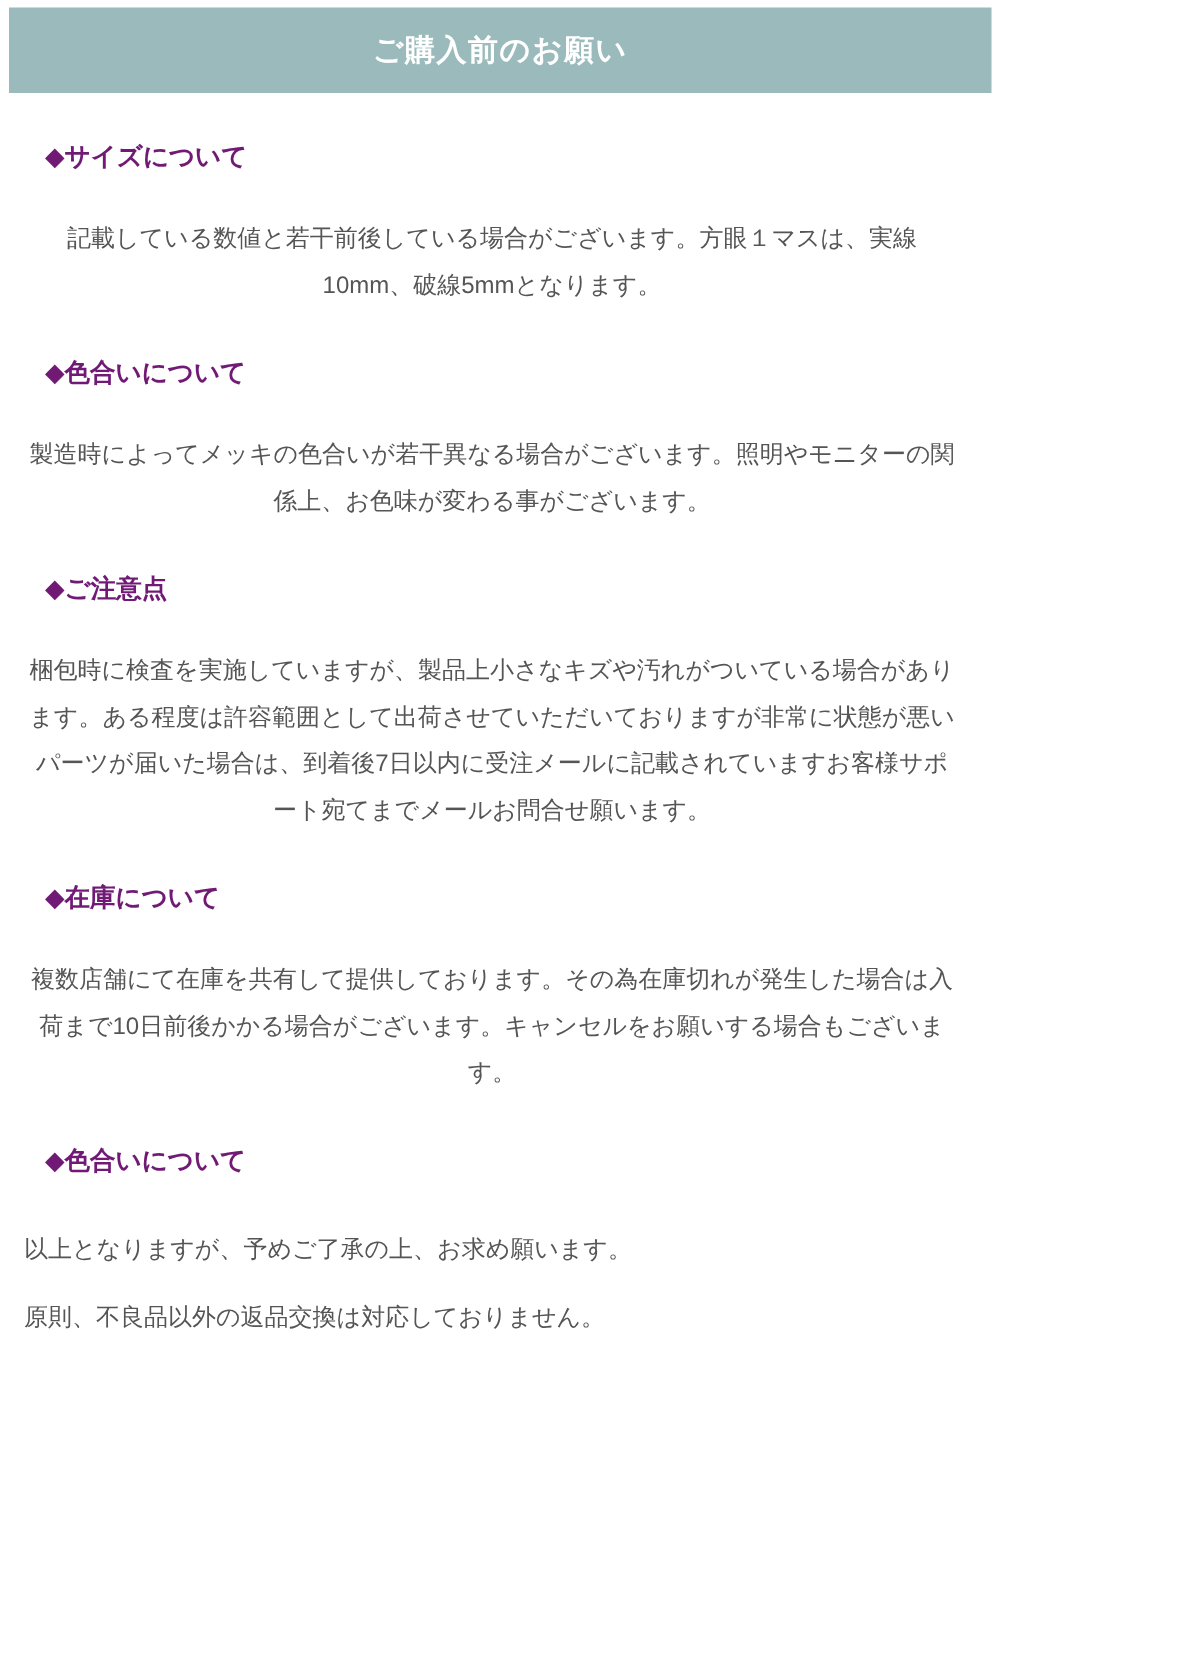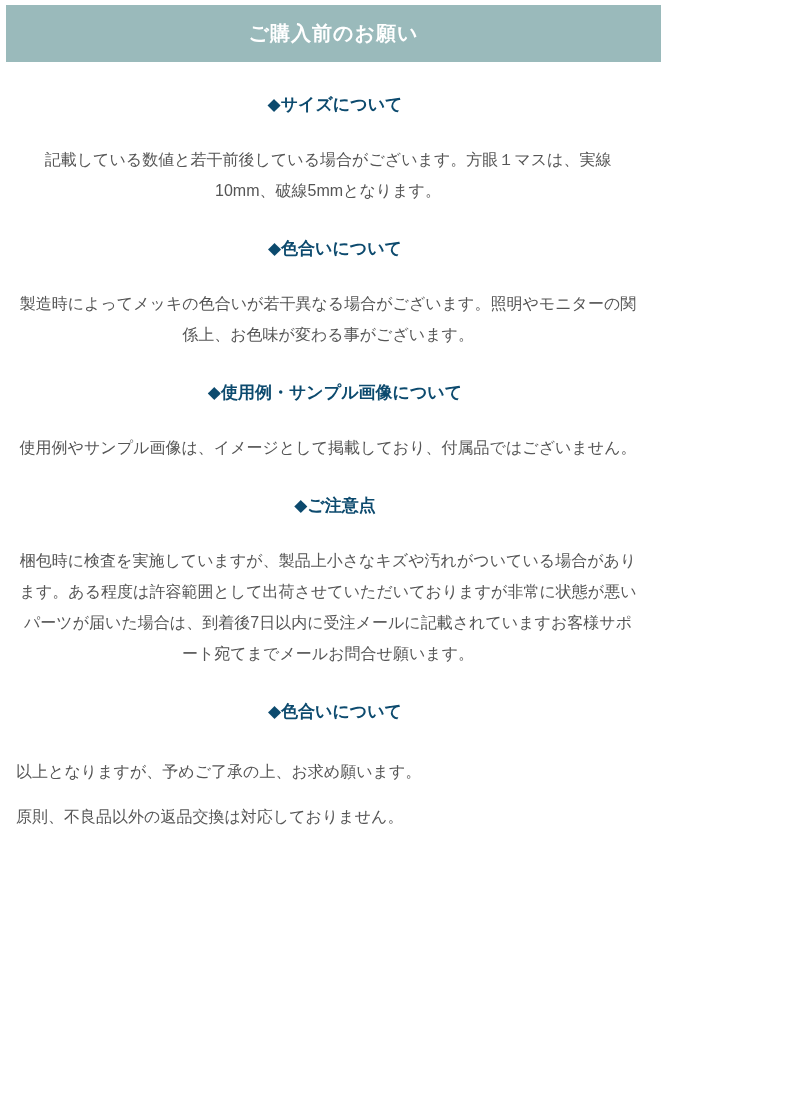--- a/index.html
+++ b/index.html
@@ -31,23 +31,22 @@
     letter-spacing: 1px;
   }
   .content {
     padding: 0 28px 0 16px;
   }
   .section-heading {
     margin: 30px 0 0 0;
     padding-left: 14px;
     font-size: 17px;
     font-weight: bold;
-    color: #0c4a6e;
+    color: #701a75;
     line-height: 26px;
-    text-align: center;
   }
   .section-body {
     margin: 26px 0 29px 0;
     font-size: 16px;
     color: #555555;
     line-height: 31px;
     white-space: pre-line;
     text-align: center;
   }
   .footer-note {
@@ -72,30 +71,30 @@
     <div class="section">
       <div class="section-heading">◆サイズについて</div>
       <p class="section-body">記載している数値と若干前後している場合がございます。方眼１マスは、実線10mm、破線5mmとなります。</p>
     </div>
 
     <div class="section">
       <div class="section-heading">◆色合いについて</div>
       <p class="section-body">製造時によってメッキの色合いが若干異なる場合がございます。照明やモニターの関係上、お色味が変わる事がございます。</p>
     </div>
 
-    <div class="section">
-      <div class="section-heading">◆使用例・サンプル画像について</div>
-      <p class="section-body">使用例やサンプル画像は、イメージとして掲載しており、付属品ではございません。</p>
-    </div>
 
     <div class="section">
       <div class="section-heading">◆ご注意点</div>
       <p class="section-body">梱包時に検査を実施していますが、製品上小さなキズや汚れがついている場合があります。ある程度は許容範囲として出荷させていただいておりますが非常に状態が悪いパーツが届いた場合は、到着後7日以内に受注メールに記載されていますお客様サポート宛てまでメールお問合せ願います。</p>
     </div>
 
+    <div class="section">
+      <div class="section-heading">◆在庫について</div>
+      <p class="section-body">複数店舗にて在庫を共有して提供しております。その為在庫切れが発生した場合は入荷まで10日前後かかる場合がございます。キャンセルをお願いする場合もございます。</p>
+    </div>
 
     <div class="section">
       <div class="section-heading">◆色合いについて</div>
     </div>
 
     <p class="footer-note">以上となりますが、予めご了承の上、お求め願います。
 原則、不良品以外の返品交換は対応しておりません。</p>
 
   </div>
 </div>

